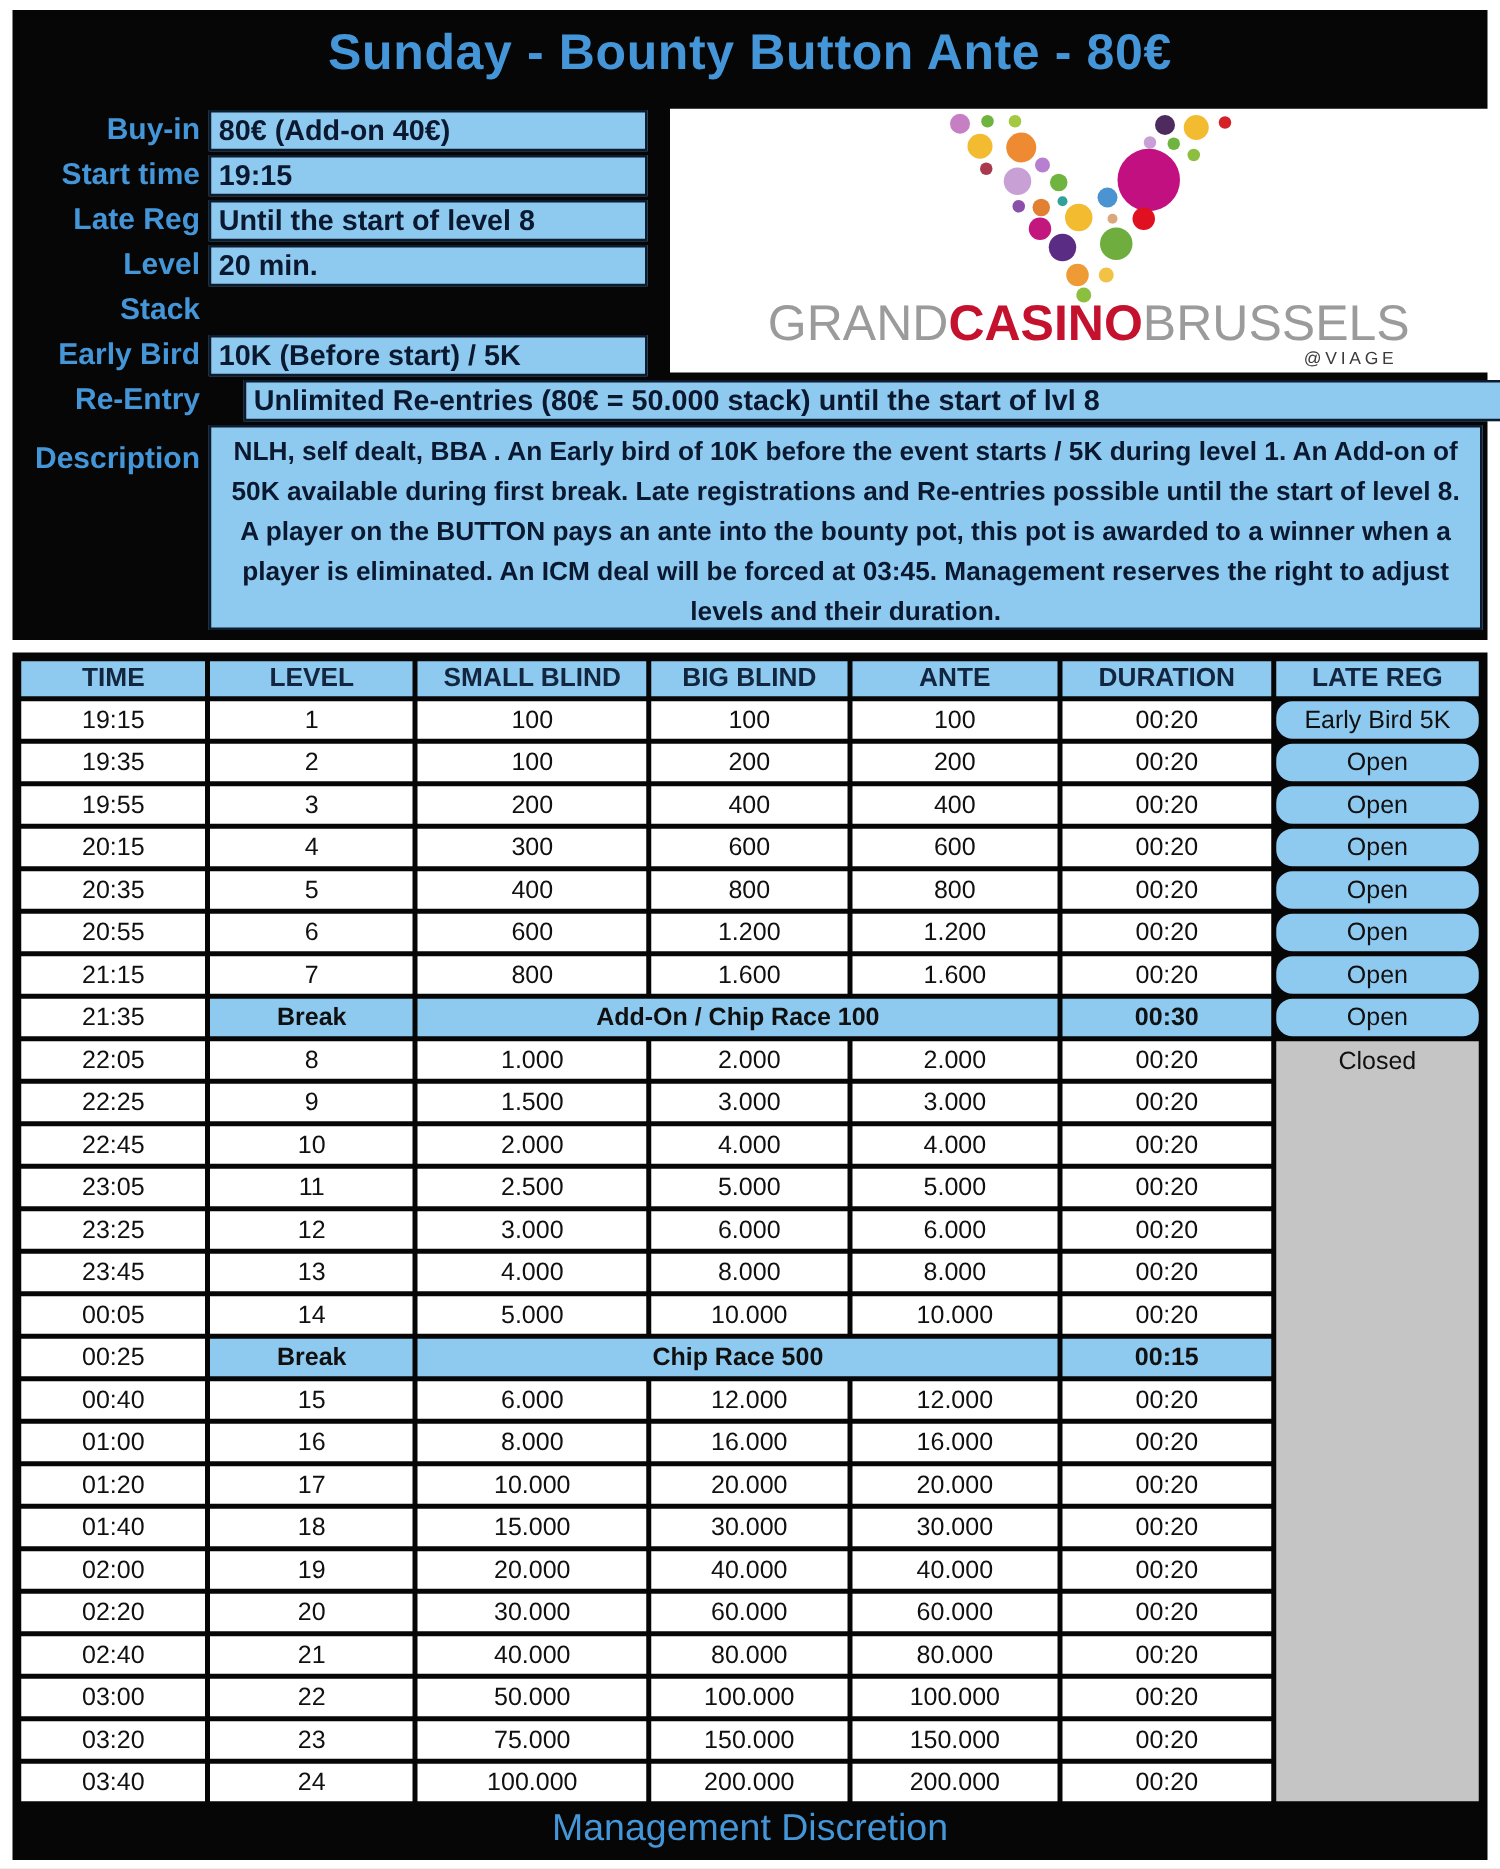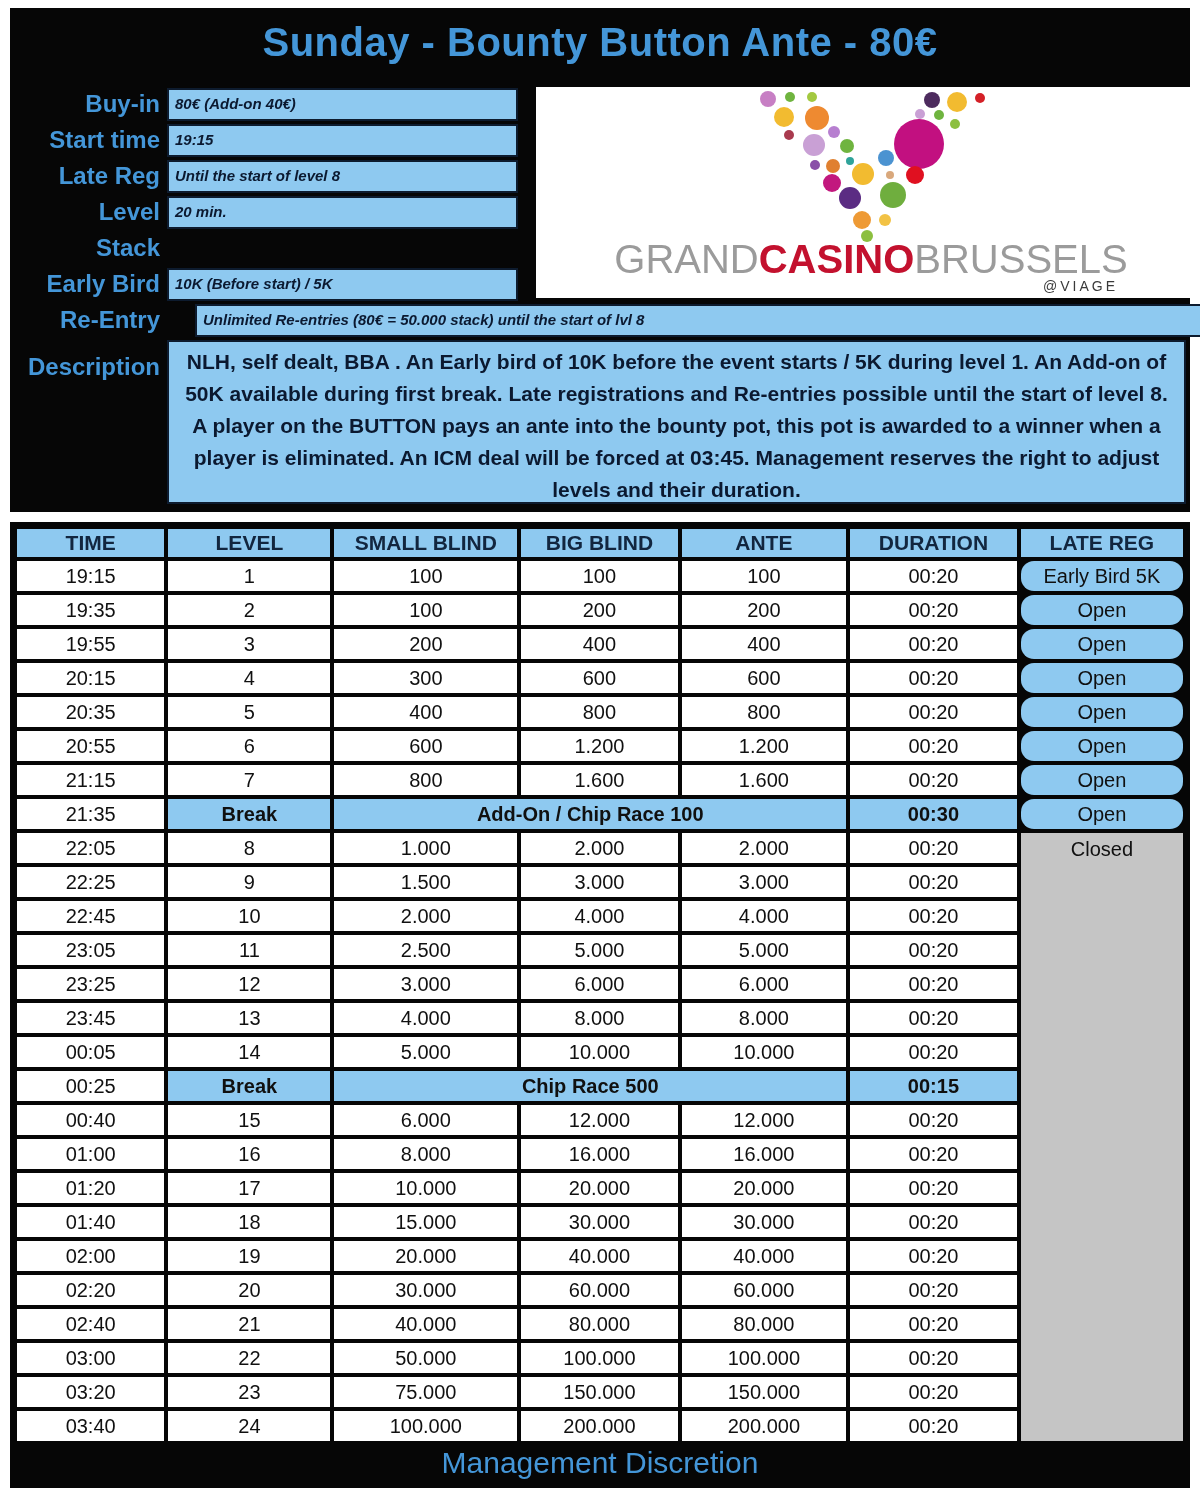--- a/index.html
+++ b/index.html
@@ -30,22 +30,22 @@
   }
   .info-row{position:absolute;left:0;width:100%;height:36px;}
   .info-label{
     position:absolute;left:0;top:0;width:150px;height:36px;
     text-align:right;color:var(--accent-blue);
     font-weight:bold;font-size:24px;line-height:34px;
   }
   .info-value{
     position:absolute;left:157px;top:1px;height:33px;
     background:var(--light-blue);border:2px solid #0D1B2E;
-    color:#0B1930;font-weight:bold;font-size:15px;line-height:28px;
-    padding-left:6px;white-space:nowrap;overflow:hidden;font-style:italic;
+    color:#0B1930;font-weight:bold;font-size:23px;line-height:28px;
+    padding-left:6px;white-space:nowrap;overflow:hidden;
   }
   .info-value.narrow{width:351px;}
   .info-value.wide{width:1019px;margin-left:28px;}
   .row-buyin{top:79px;} .row-start{top:115px;} .row-latereg{top:151px;}
   .row-level{top:187px;} .row-stack{top:223px;} .row-earlybird{top:259px;}
   .row-reentry{top:295px;}
   .row-desc{top:331px;height:166px;}
   .row-desc .info-label{line-height:normal;padding-top:14px;}
   .desc-value{
     position:absolute;left:157px;top:1px;width:1019px;height:164px;

